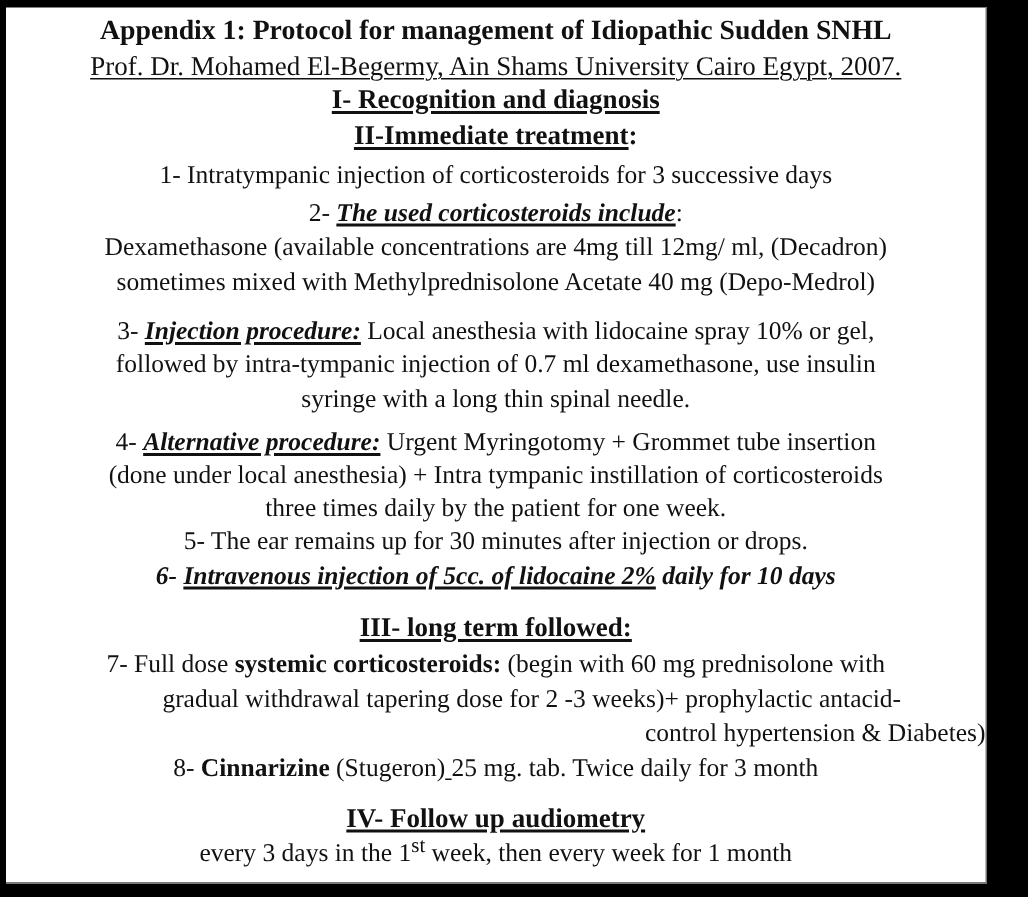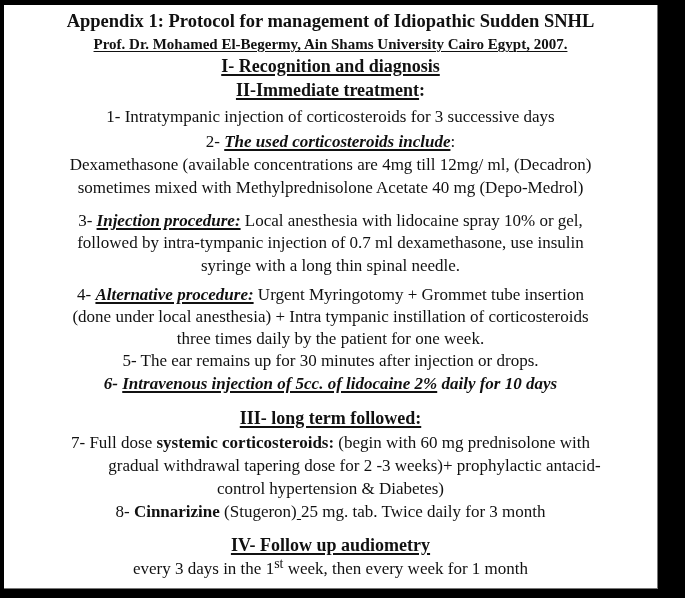--- a/index.html
+++ b/index.html
@@ -26,21 +26,21 @@
       text-align: center;
       white-space: nowrap;
       font-size: 17px;
       line-height: 20px;
     }
     .b { font-weight: bold; }
     .u { text-decoration: underline; text-decoration-thickness: 2px; text-underline-offset: 2px; }
     .ul1 { text-decoration: underline; text-decoration-thickness: 1px; text-underline-offset: 2px; }
     .i { font-style: italic; }
     .title { font-size: 18.5px; font-weight: bold; }
-    .subtitle { font-size: 15px; font-weight: bold; }
+    .subtitle { font-size: 18px; font-weight: normal; }
     .heading { font-size: 18px; font-weight: bold; }
     sup { font-size: 14px; vertical-align: 6px; line-height: 0; }
   </style>
 </head>
 <body>
 
 <div class="page">
 
   <div class="line title" style="top:6px;">Appendix 1: Protocol for management of Idiopathic Sudden SNHL</div>
 
@@ -84,21 +84,21 @@
   </div>
 
   <div class="line heading" style="top:403px;">
     <span class="u">III- long term followed:</span>
   </div>
 
   <div class="line" style="top:428px;">
     <span>7-  Full dose </span><span class="b">systemic corticosteroids:</span><span> (begin with 60 mg prednisolone with</span>
   </div>
   <div class="line" style="top:451px;padding-left:48px;">gradual withdrawal tapering dose for 2 -3 weeks)+ prophylactic antacid-</div>
-  <div class="line" style="top:474px;">control hypertension &amp; Diabetes)</div>
+  <div class="line" style="top:474px;text-align:right;">control hypertension &amp; Diabetes)</div>
 
   <div class="line" style="top:497px;">
     <span>8-  </span><span class="b">Cinnarizine</span><span> (Stugeron)</span><span class="ul1" style="white-space:pre;"> </span><span>25 mg. tab. Twice daily for 3 month</span>
   </div>
 
   <div class="line heading" style="top:530px;">
     <span class="u">IV- Follow up audiometry</span>
   </div>
 
   <div class="line" style="top:554px;">

